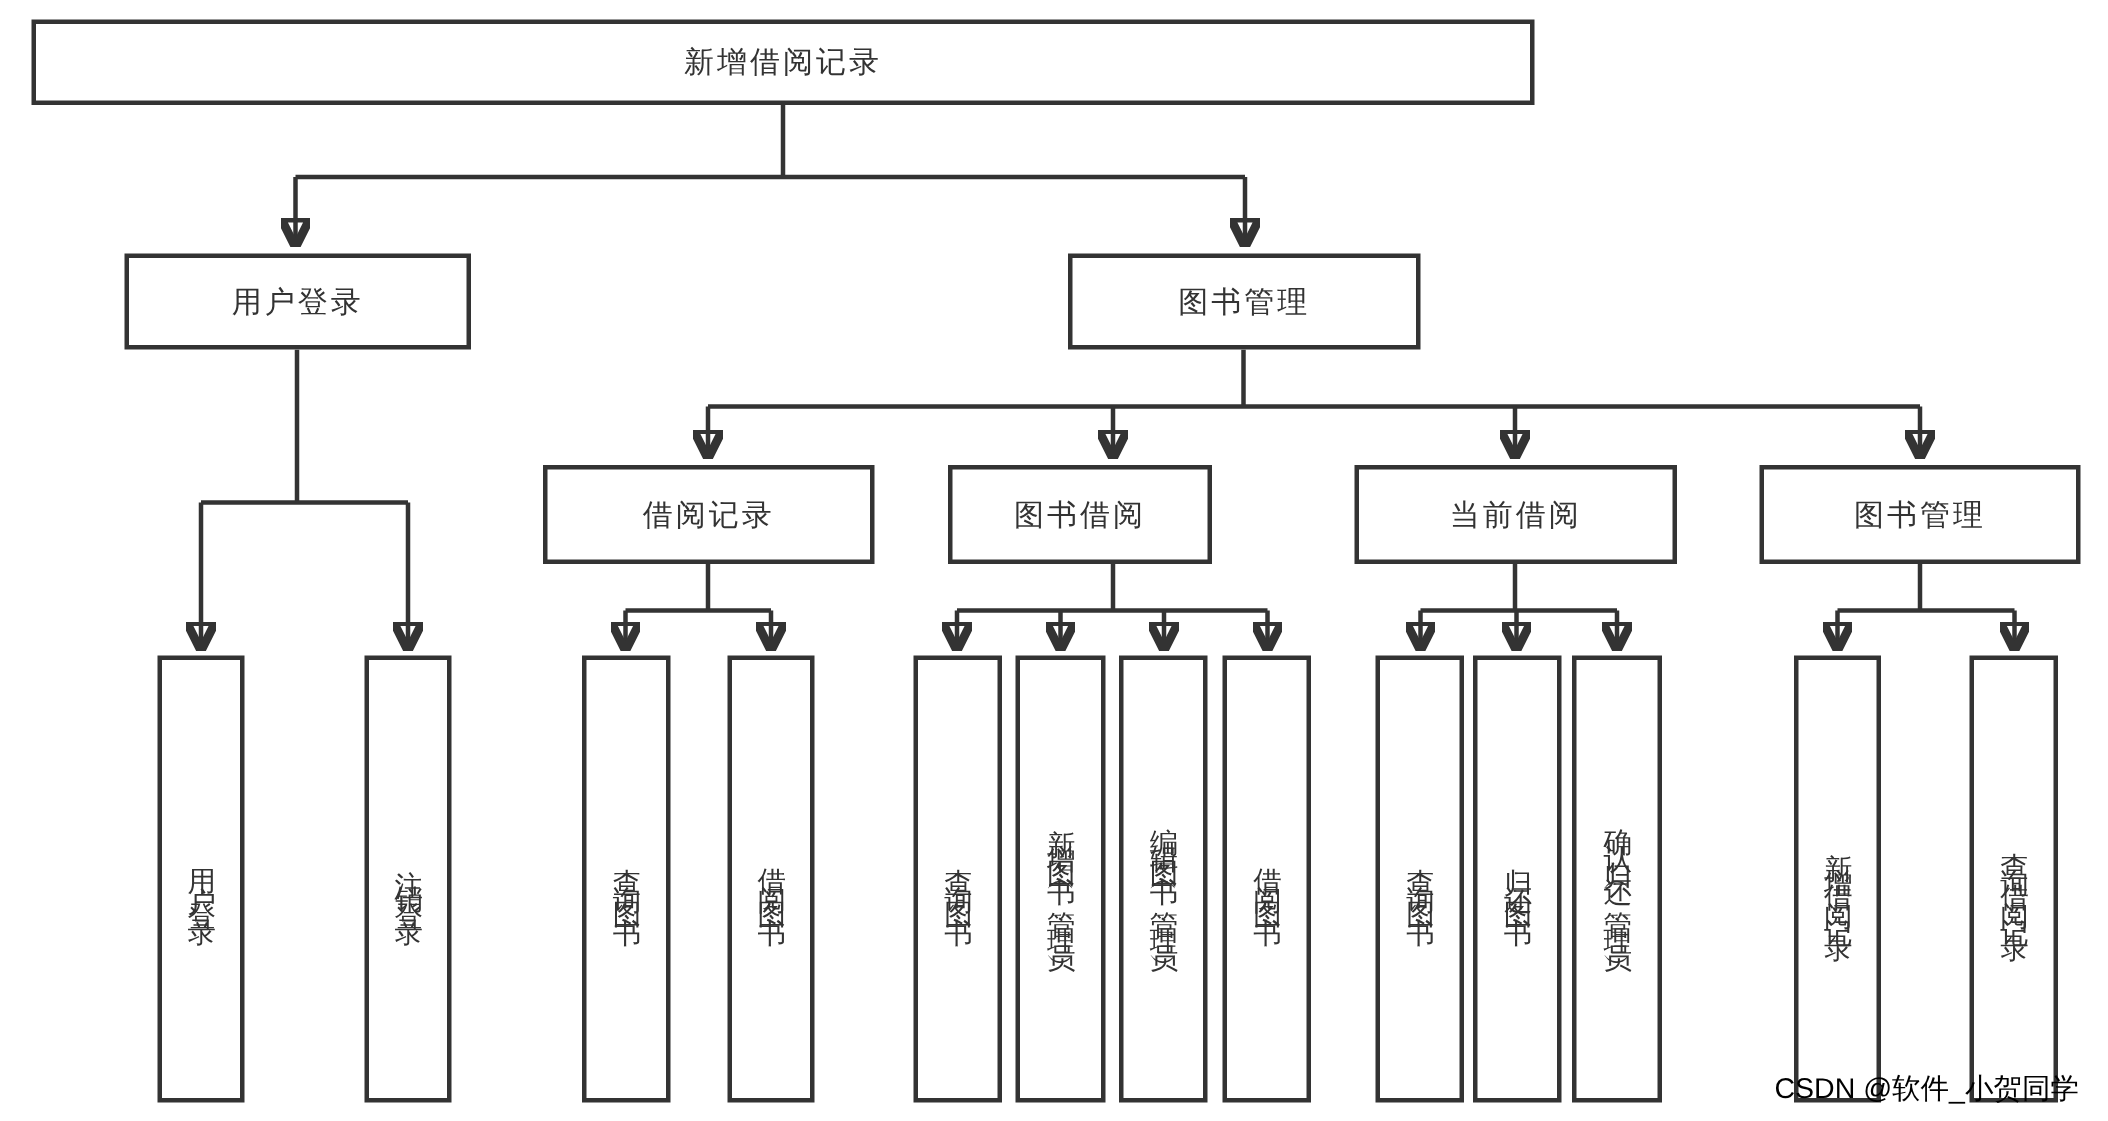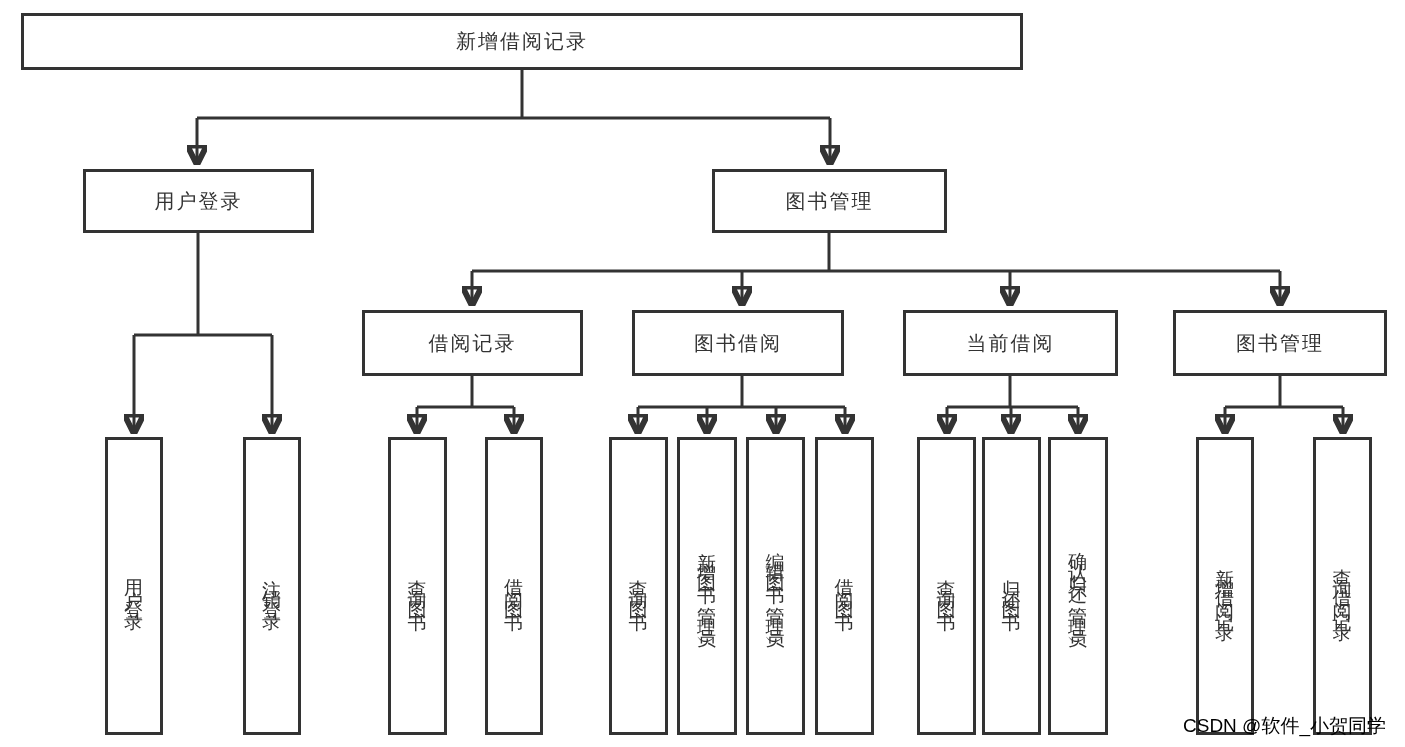--- a/index.html
+++ b/index.html
@@ -124,21 +124,21 @@
   <div class="node h" style="left:83px; top:169px; width:231px; height:64px;">
     <span>用户登录</span>
   </div>
   <div class="node h" style="left:712px; top:169px; width:235px; height:64px;">
     <span>图书管理</span>
   </div>
 
   <div class="node h" style="left:362px; top:310px; width:221px; height:66px;">
     <span>借阅记录</span>
   </div>
-  <div class="node h" style="left:632px; top:310px; width:212px; height:66px;">
+  <div class="node h" style="left:632px; top:310px; width:176px; height:66px;">
     <span>图书借阅</span>
   </div>
   <div class="node h" style="left:903px; top:310px; width:215px; height:66px;">
     <span>当前借阅</span>
   </div>
   <div class="node h" style="left:1173px; top:310px; width:214px; height:66px;">
     <span>图书管理</span>
   </div>
 
   <div class="node leaf" style="left:105px; top:437px; width:58px; height:298px;">

